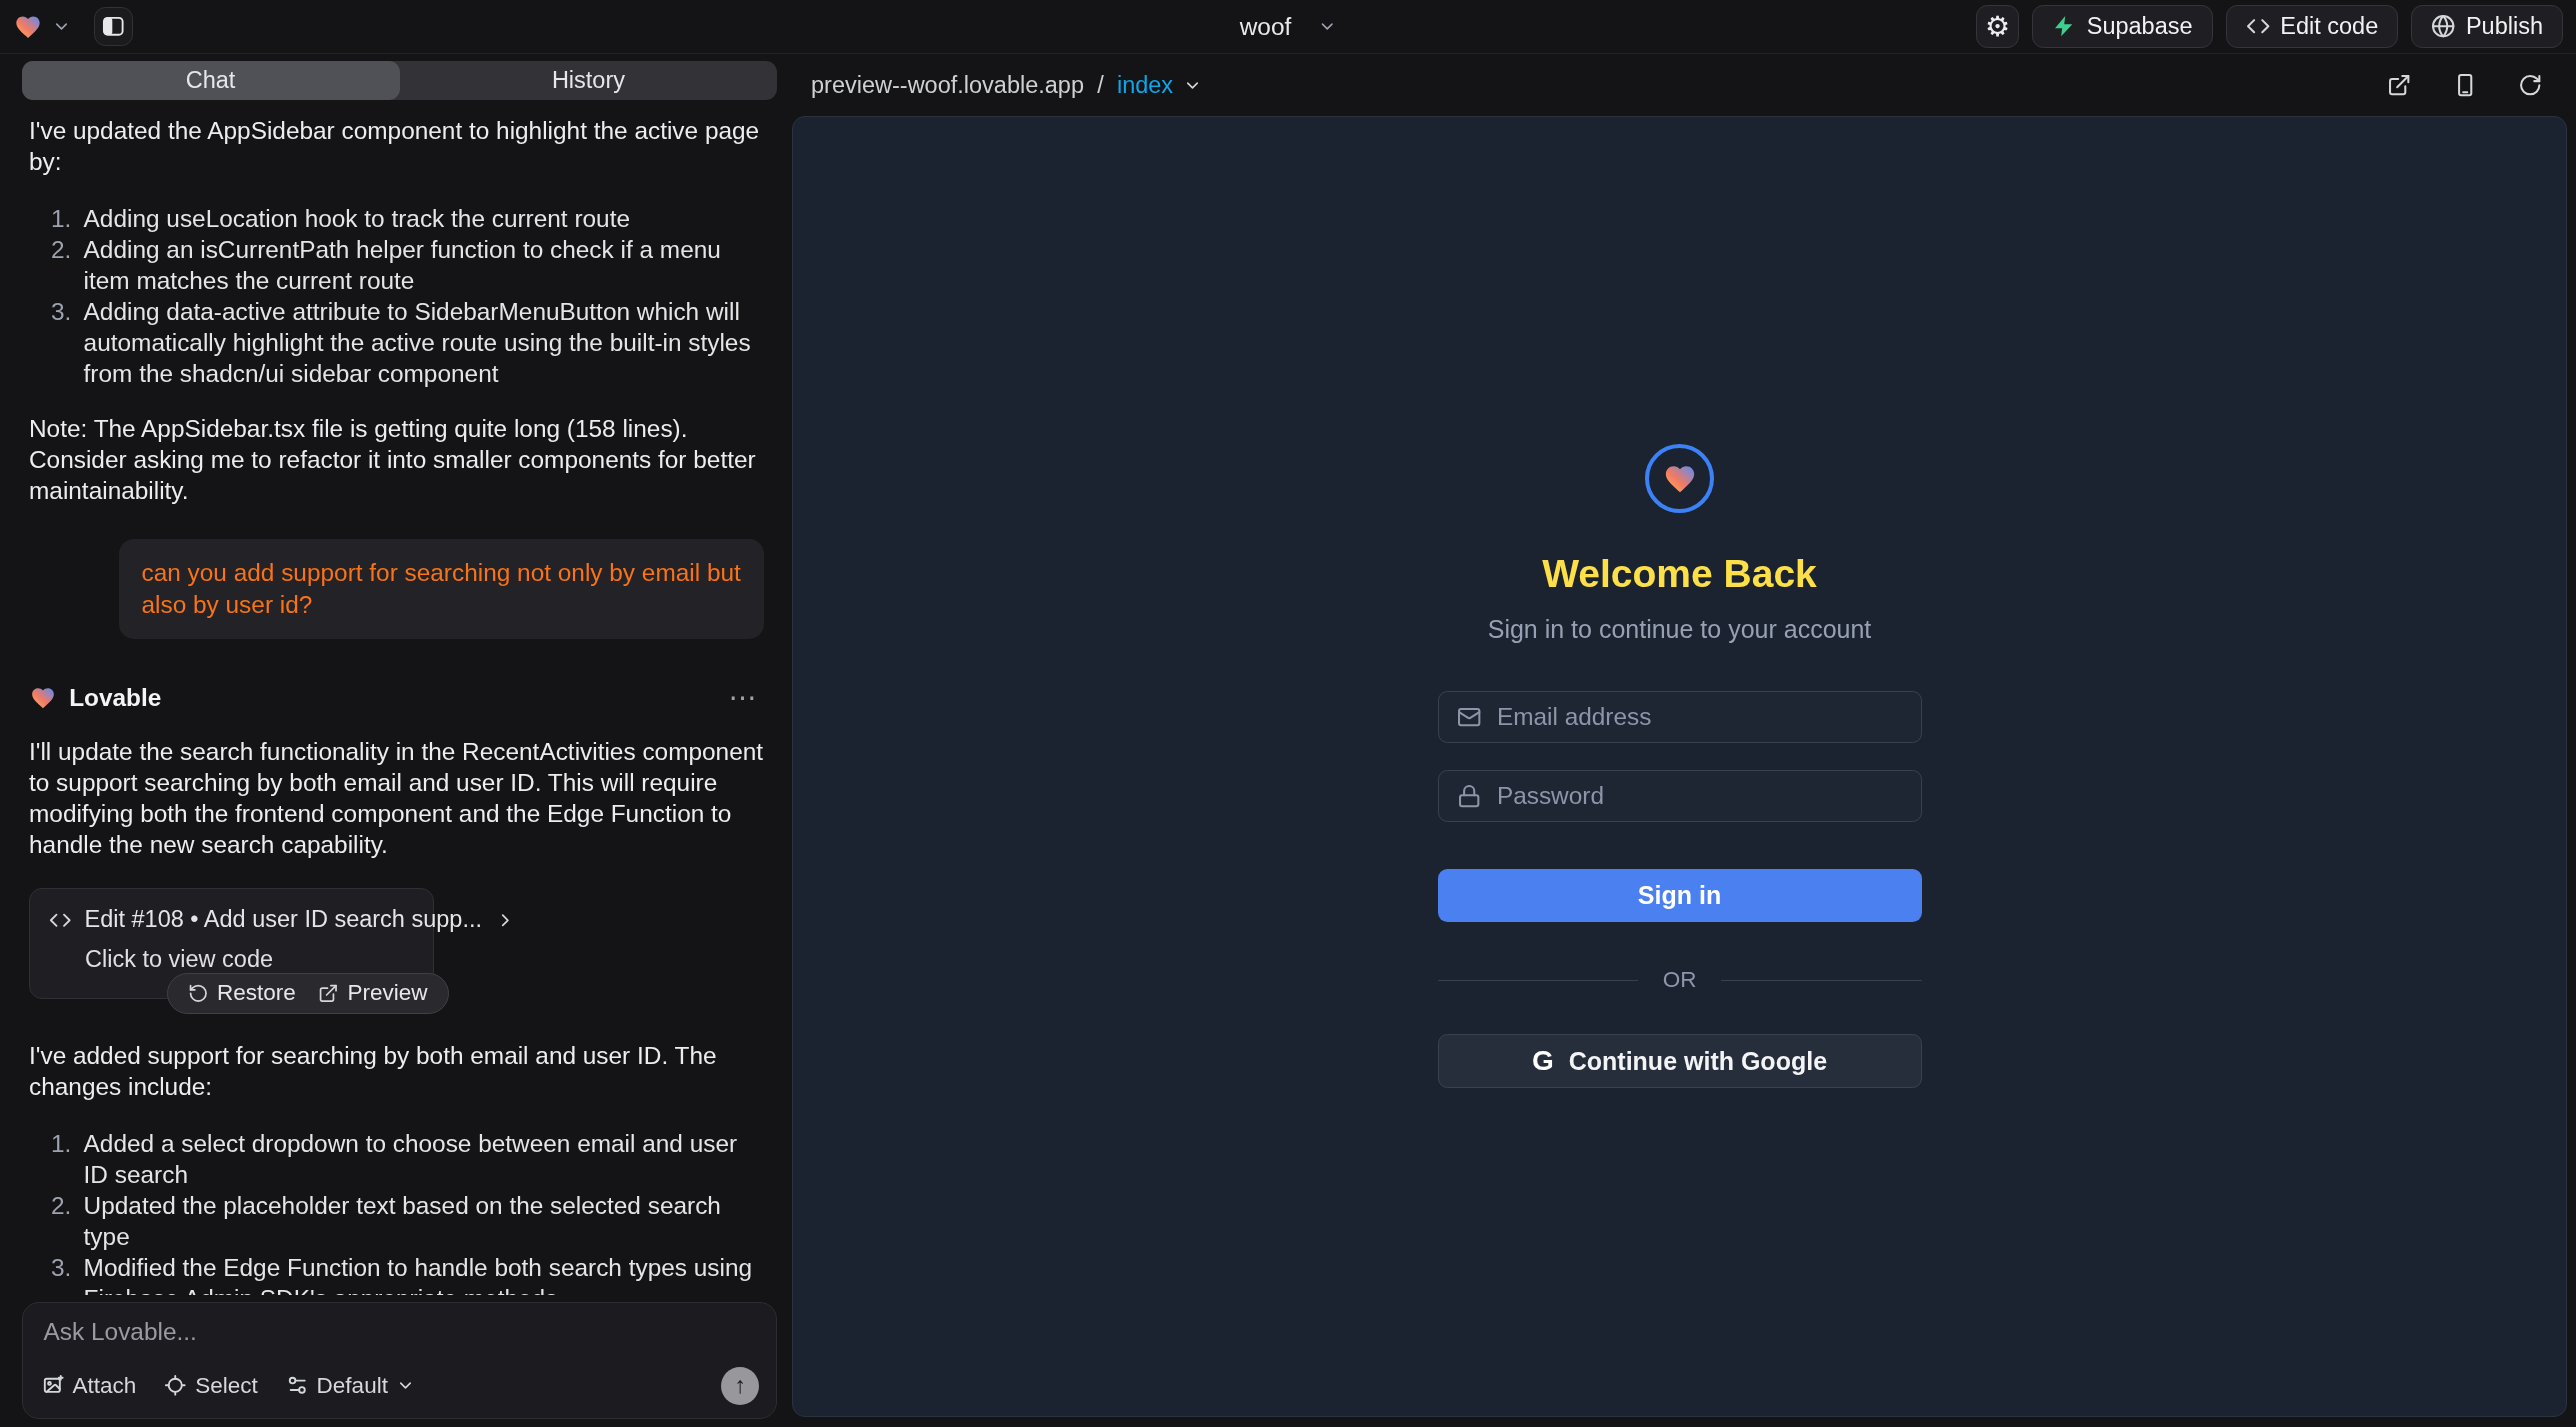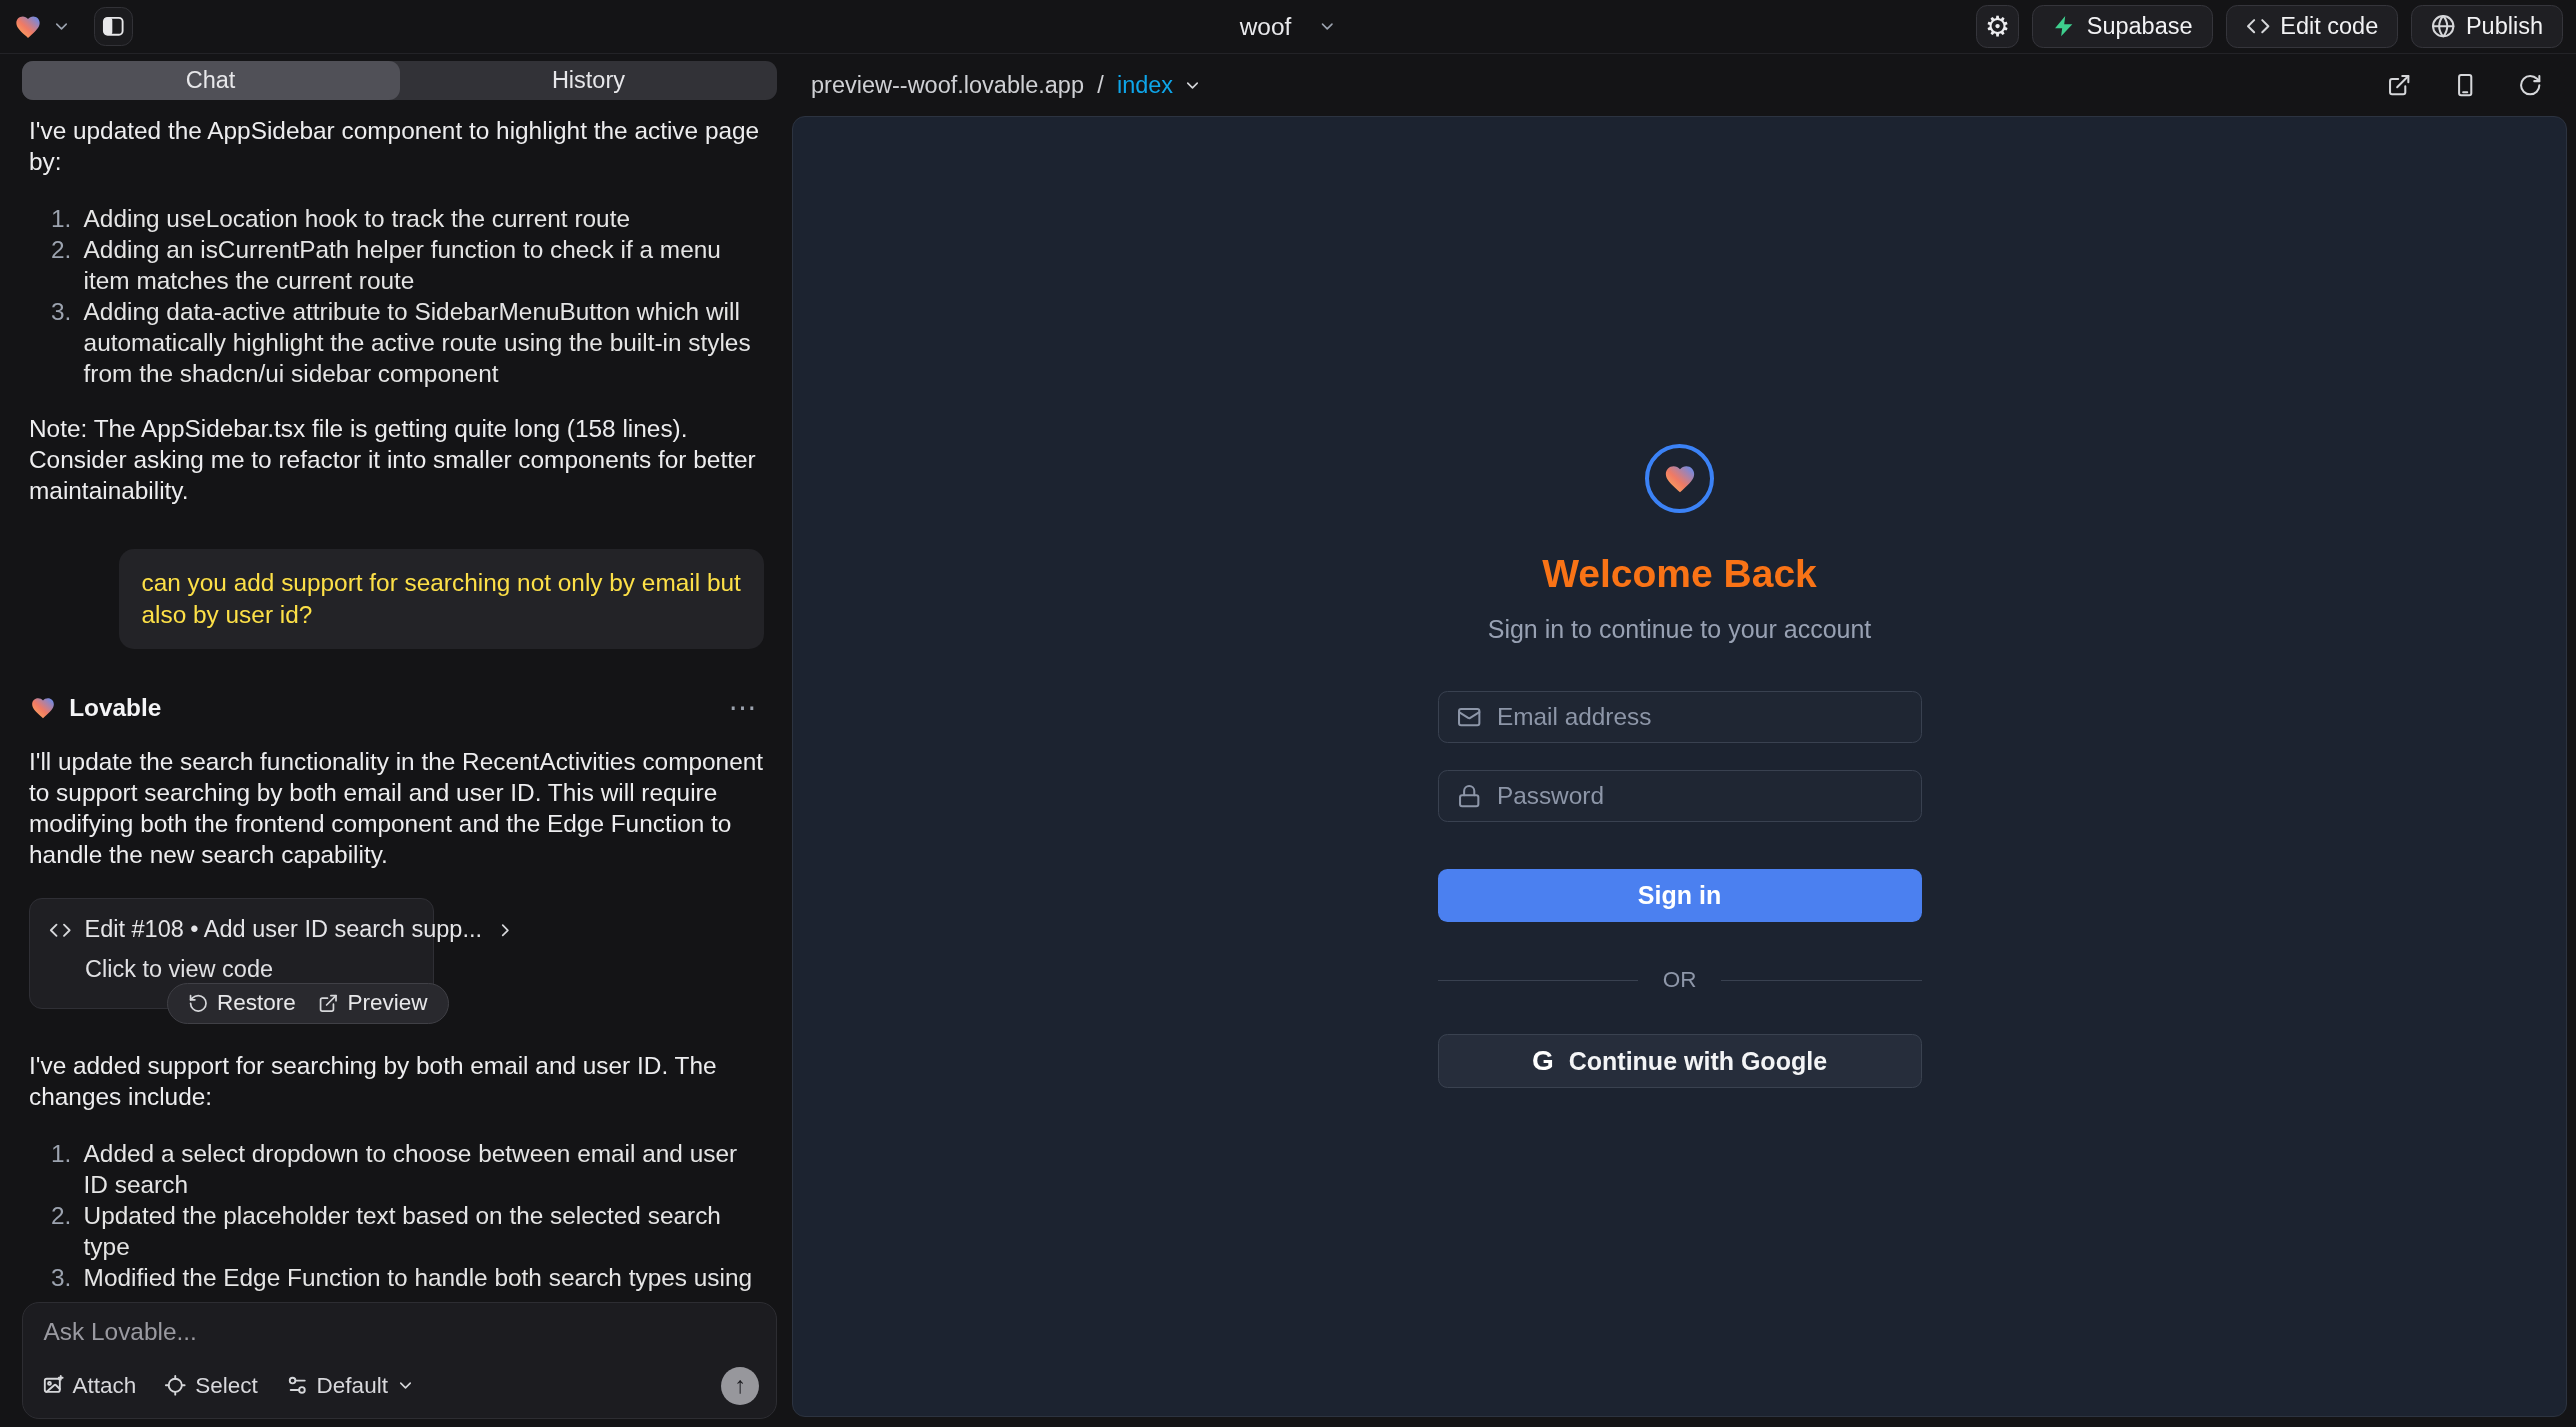--- a/index.html
+++ b/index.html
@@ -29,21 +29,21 @@
   .tabs{margin:6.6px 5.6px 0 5.6px;height:39px;background:#323237;border-radius:11.3px;display:flex;padding:0;}
   .tab{flex:1;display:flex;align-items:center;justify-content:center;font-size:23.5px;color:#e7e7ea;border-radius:11.3px;cursor:pointer;}
   .tab.active{background:#505057;}
   .chat-scroll{flex:1;min-height:0;overflow:hidden;padding:15px 19px 0 13px;display:flex;flex-direction:column;}
   .msg-text{font-size:24.4px;line-height:31px;color:#ededef;margin:0;}
   .msg-text.gap-top{margin-top:24.4px;}
   ol.msg-list{margin:26px 0 0 0;padding-left:49px;}
   ol.msg-list li{font-size:24.4px;line-height:31px;color:#e5e5e5;padding-left:5.6px;}
   ol.msg-list li::marker{color:#9ca3af;}
 
-  .user-bubble{align-self:flex-end;margin-top:43px;max-width:600px;background:#232327;border-radius:15px;padding:18px 22.5px;font-size:24.4px;line-height:32px;color:#fde047;}
+  .user-bubble{align-self:flex-end;margin-top:33px;max-width:600px;background:#232327;border-radius:15px;padding:18px 22.5px;font-size:24.4px;line-height:32px;color:#f97316;}
 
   .assistant-row{margin-top:45px;display:flex;align-items:center;gap:12.2px;}
   .assistant-heart{width:28px;height:26px;}
   .assistant-name{font-size:24.4px;font-weight:bold;color:#f4f4f6;}
   .assistant-menu{margin-left:auto;margin-right:7.5px;color:#9ca3af;font-size:28px;cursor:pointer;line-height:1;}
 
   .edit-wrap{position:relative;margin-top:28px;width:405px;}
   .edit-card{background:#1f1f23;border:0.9px solid #2f2f35;border-radius:13px;padding:17px 19px 24.4px 19px;cursor:pointer;}
   .edit-card-top{display:flex;align-items:center;gap:13px;}
   .edit-title{font-size:23.5px;color:#e5e5e8;white-space:nowrap;}
@@ -67,21 +67,21 @@
   .url-text{font-size:23.5px;color:#cfd0d4;}
   .url-sep{font-size:23.5px;color:#cfd0d4;margin:0 3.8px;}
   .url-page{font-size:23.5px;color:#0ea5e9;}
   .preview-actions{margin-left:auto;display:flex;align-items:center;gap:41px;padding-right:5.6px;}
   .pa-btn{cursor:pointer;}
 
   .preview-content{flex:1;margin:0 9.4px 11.3px 9.4px;background:#1c2330;border:0.9px solid #2c3340;border-radius:13px;display:flex;align-items:center;justify-content:center;min-height:0;}
   .auth{width:484px;display:flex;flex-direction:column;align-items:center;}
   .auth-logo{width:69px;height:69px;border-radius:50%;border:4.7px solid #3b82f6;display:flex;align-items:center;justify-content:center;box-sizing:border-box;}
   .auth-logo svg{width:36px;height:34px;}
-  .auth-title{margin:39px 0 0 0;font-size:39px;font-weight:bold;color:#f97316;}
+  .auth-title{margin:39px 0 0 0;font-size:39px;font-weight:bold;color:#fde047;}
   .auth-sub{margin:19px 0 0 0;font-size:25px;color:#98a1b3;}
   .field{margin-top:47px;width:100%;height:52px;border:0.9px solid #394150;border-radius:9.4px;background:rgba(255,255,255,0.015);display:flex;align-items:center;gap:14px;padding:0 18px;box-sizing:border-box;}
   .field + .field{margin-top:27px;}
   .field input{flex:1;background:transparent;border:none;outline:none;font-family:"Liberation Sans",sans-serif;font-size:24.4px;color:#e7ebf2;}
   .field input::placeholder{color:#8d96a8;}
   .signin-btn{margin-top:47px;width:100%;height:53px;border:none;border-radius:9.4px;background:#4b80f0;color:#ffffff;font-size:25px;font-weight:bold;font-family:"Liberation Sans",sans-serif;cursor:pointer;}
   .or-row{margin-top:45px;width:100%;display:flex;align-items:center;}
   .or-line{flex:1;height:0.9px;background:#394150;}
   .or-text{padding:0 24.4px;font-size:22.5px;color:#8d96a8;}
   .google-btn{margin-top:41px;width:100%;height:54px;border:0.9px solid #3a4250;border-radius:9.4px;background:#262d3b;color:#f3f4f6;font-size:25px;font-weight:bold;font-family:"Liberation Sans",sans-serif;display:flex;align-items:center;justify-content:center;gap:15px;cursor:pointer;}

